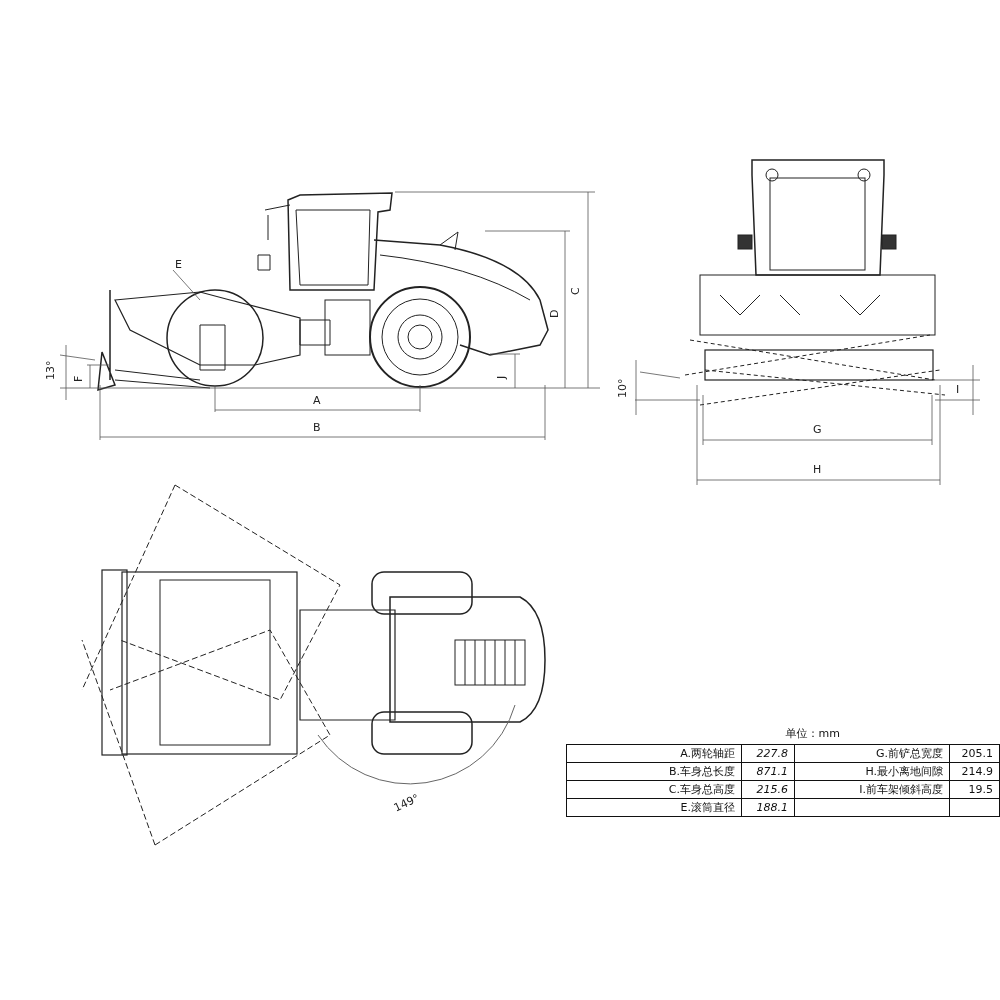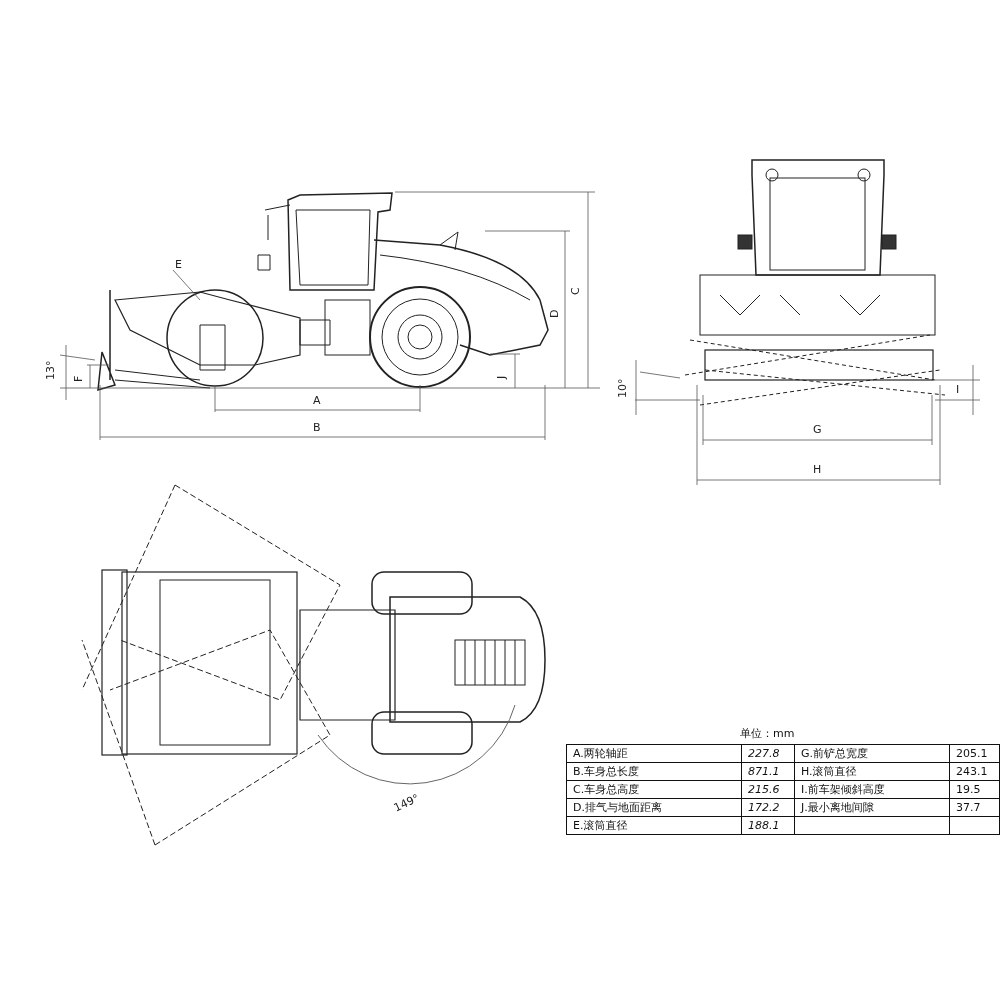--- a/index.html
+++ b/index.html
@@ -1,22 +1,22 @@
 <!DOCTYPE html>
 <html><head>
 <meta charset="utf-8">
 <style>
   html, body { margin: 0; padding: 0; background: #ffffff; }
   body { width: 1000px; height: 1000px; position: relative; overflow: hidden;
          font-family: "DejaVu Sans", "Liberation Sans", sans-serif; color: #111; }
   svg.drawing { position: absolute; left: 0; top: 0; }
   .dimlabel { font-family: "DejaVu Sans", sans-serif; font-size: 11px; fill: #222; }
-  .unit { position: absolute; left: 740px; top: 726px; font-size: 11px; width: 100px; text-align:left; }
+  .unit { position: absolute; left: 740px; top: 726px; font-size: 11px; width: 100px; text-align:right; }
   table.spec { position: absolute; left: 566px; top: 744px; border-collapse: collapse;
-               font-size: 11px; }
+               font-size: 11px; text-align: right; }
   table.spec td { border: 1.5px solid #111; height: 17px; padding: 0 6px; white-space: nowrap; }
   td.lbl { width: 162px; }
   td.val { width: 40px; font-style: italic; }
   td.lbl2 { width: 142px; }
   td.val2 { width: 37px; margin-left: 28px; }
 </style>
 </head>
 <body>
 
 <svg class="drawing" width="1000" height="1000" viewBox="0 0 1000 1000" fill="none" stroke="#222" stroke-width="1">
@@ -134,34 +134,28 @@
   <tbody>
       <tr>
     <td class="lbl">A.两轮轴距</td>
     <td class="val">227.8</td>
     <td class="lbl2">G.前铲总宽度</td>
     <td class="val2">205.1</td>
   </tr>
   <tr>
     <td class="lbl">B.车身总长度</td>
     <td class="val">871.1</td>
-    <td class="lbl2">H.滚筒直径</td>
-    <td class="val2">243.1</td>
+    <td class="lbl2">H.最小离地间隙</td>
+    <td class="val2">214.9</td>
   </tr>
   <tr>
     <td class="lbl">C.车身总高度</td>
     <td class="val">215.6</td>
     <td class="lbl2">I.前车架倾斜高度</td>
     <td class="val2">19.5</td>
-  </tr>
-  <tr>
-    <td class="lbl">D.排气与地面距离</td>
-    <td class="val">172.2</td>
-    <td class="lbl2">J.最小离地间隙</td>
-    <td class="val2">37.7</td>
   </tr>
   <tr>
     <td class="lbl">E.滚筒直径</td>
     <td class="val">188.1</td>
     <td class="lbl2"></td>
     <td class="val2"></td>
   </tr>
 </tbody>
   </table>
 

